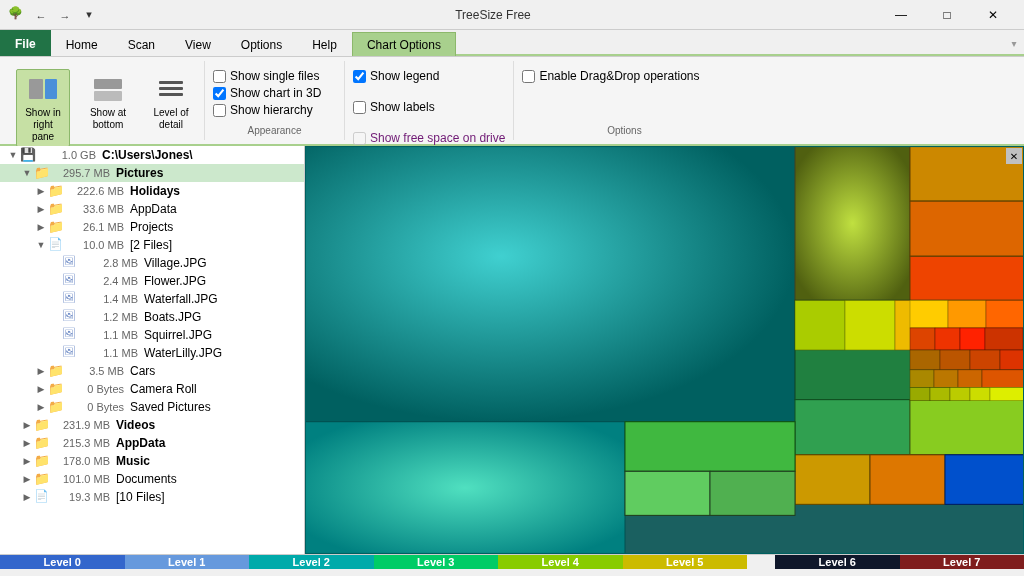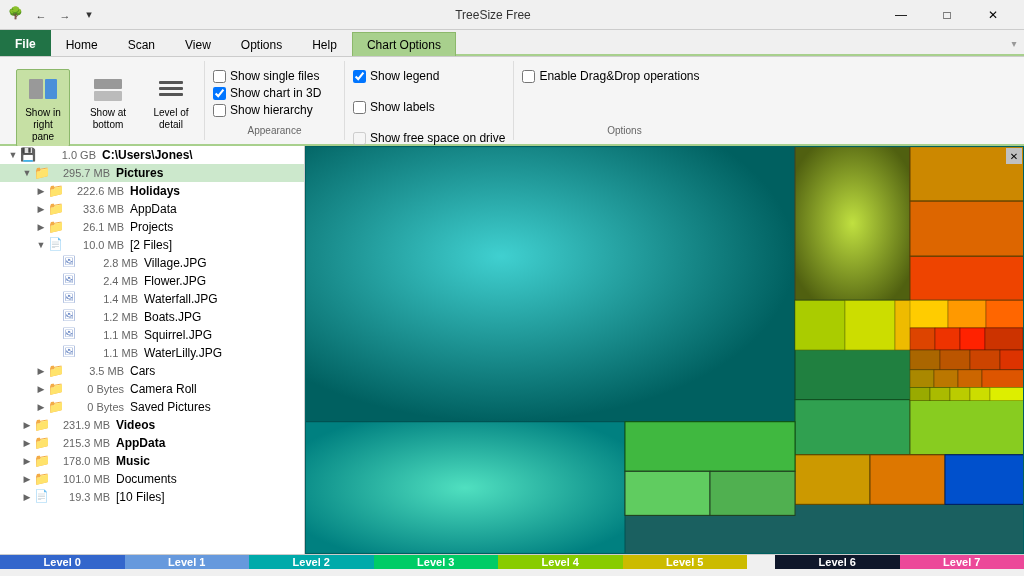--- a/index.html
+++ b/index.html
@@ -266,21 +266,21 @@
       <label class="checkbox-row">
         <input type="checkbox" checked="" style="">
         <span>Show legend</span>
       </label>
       <label class="checkbox-row">
         <input type="checkbox" style="">
         <span>Show labels</span>
       </label>
       <label class="checkbox-row" style="color:#aaa;">
         <input type="checkbox" disabled="" style="">
-        <span style="color:#000000;">Show free space on drive</span>
+        <span style="color:#701a75;">Show free space on drive</span>
       </label>
     </div>
     <div style="height:16px;"></div>
   </div>
 
   <div class="ribbon-group appearance-group" style="min-width:220px; border-right:none;">
     <div class="ribbon-buttons" style="flex-direction:column; gap:3px;">
       <label class="checkbox-row">
         <input type="checkbox" style="">
         <span>Enable Drag&amp;Drop operations</span>
@@ -541,14 +541,14 @@
 </div>
 
 <div class="level-legend">
   <div class="level-item" style="background:#3366cc;">Level 0</div>
   <div class="level-item" style="background:#6699dd;">Level 1</div>
   <div class="level-item" style="background:#00aaaa;">Level 2</div>
   <div class="level-item" style="background:#00cc66;">Level 3</div>
   <div class="level-item" style="background:#88cc00;">Level 4</div>
   <div class="level-item" style="background:#ccbb00;">Level 5</div>
   <div class="level-item" style="background:#0f172a;margin-left:28px;">Level 6</div>
-  <div class="level-item" style="background:#ec4899;">Level 7</div>
+  <div class="level-item" style="background:#7f1d1d;">Level 7</div>
 </div>
 
 </body></html>

